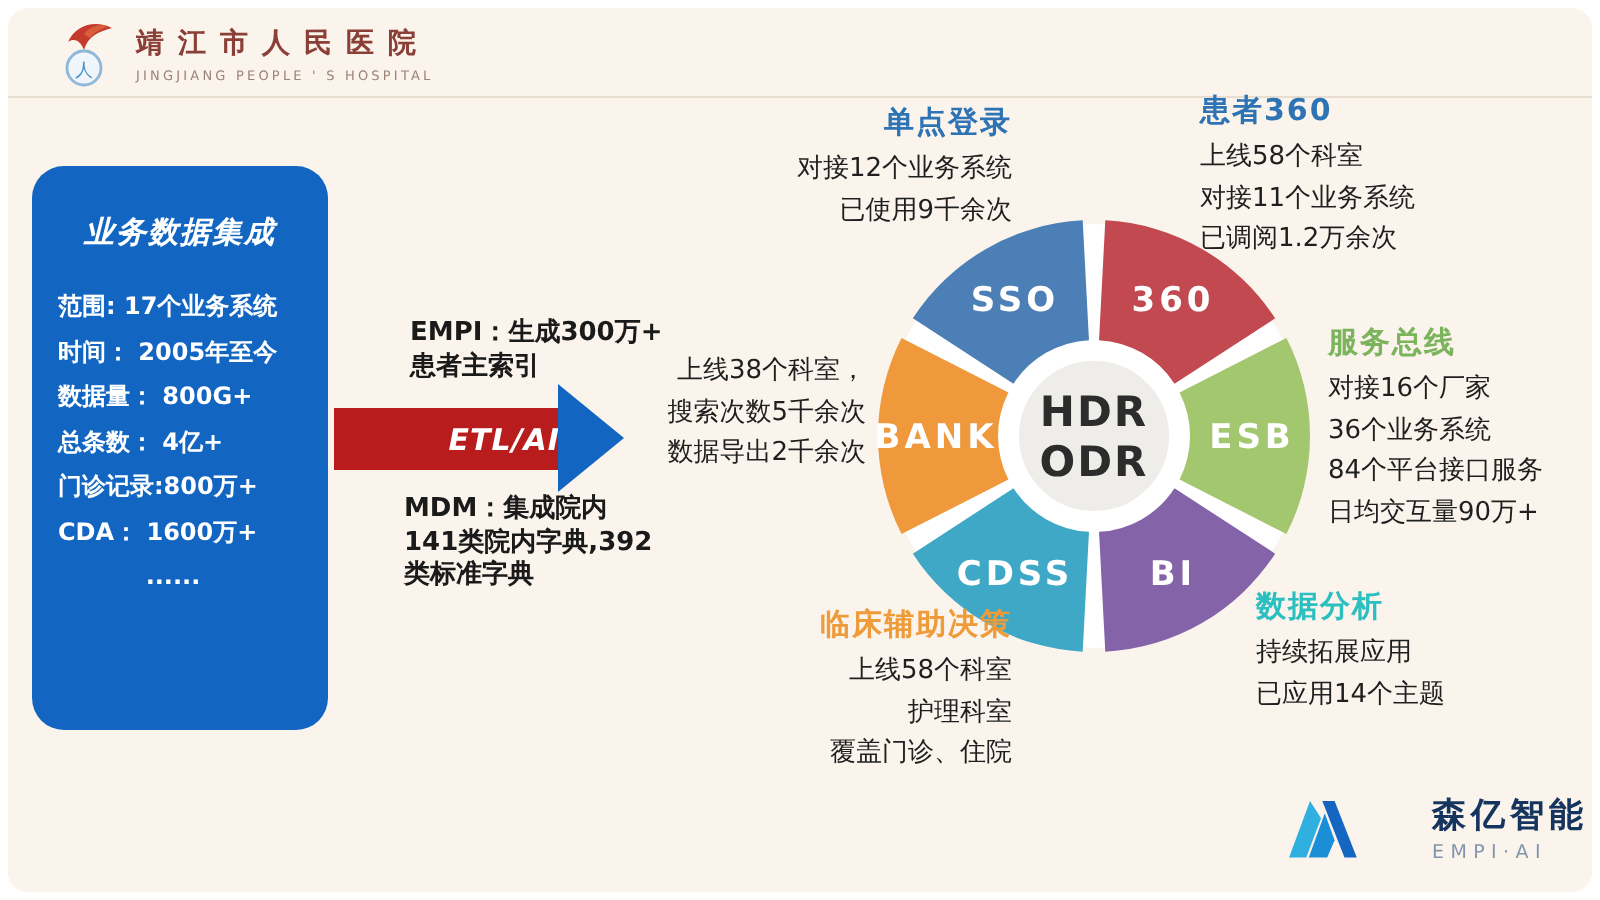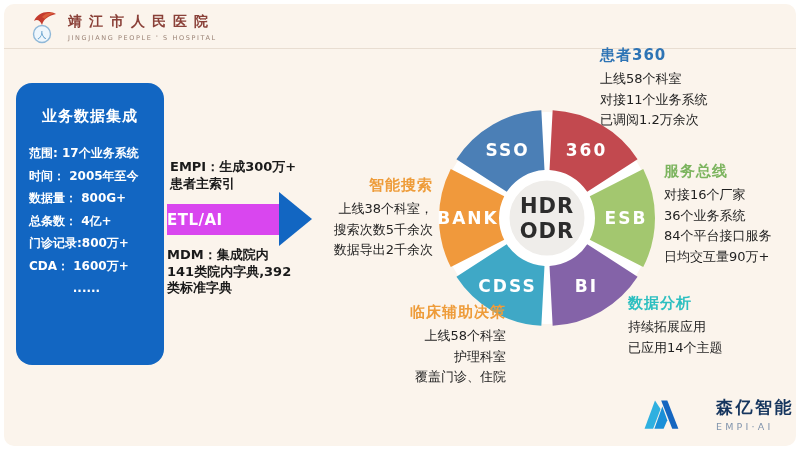--- a/index.html
+++ b/index.html
@@ -11,31 +11,31 @@
   #header-logo { position:absolute; left:28px; top:9px; display:flex; align-items:flex-start; }
   #logo-mark { position:relative; width:34px; height:36px; }
   #logo-mark svg { position:absolute; left:0; top:0; }
   #hospital-names { margin-left:6px; padding-top:4px; }
   .hosp-cn { font-size:14px; font-weight:bold; color:#8a4038; letter-spacing:7px; white-space:nowrap; }
   .hosp-en { font-size:6.5px; color:#9b8376; letter-spacing:1.6px; margin-top:3px; white-space:nowrap; }
   #header-divider { position:absolute; left:4px; right:4px; top:48px; height:1px; background:#e8ddd1; }
 
   
   #source-panel { position:absolute; left:16px; top:83px; width:148px; height:282px; background:#1266c2; border-radius:16px; color:#fff; }
-  #source-panel .panel-title { text-align:center; margin-top:24px; font-size:15px; font-weight:bold; letter-spacing:1px; }
+  #source-panel .panel-title { text-align:center; margin-top:24px; font-size:15px; font-weight:bold; letter-spacing:1px;font-style:italic; }
   #source-panel .panel-lines { margin-top:16px; padding-left:13px; padding-right:6px; }
   #source-panel .panel-line { font-size:12px; font-weight:bold; line-height:22.5px; white-space:nowrap; }
   #source-panel .panel-line.dots { text-align:center; padding-right:14px; }
 
   
-  .pipe-text { position:absolute; color:#1a1a1a; font-size:13px; font-weight:600; line-height:16.5px; }
+  .pipe-text { position:absolute; color:#1a1a1a; font-size:13px; font-weight:600; line-height:16.5px;margin-left:35px; }
   .pipe-text b { font-weight:800; }
   #empi-block { left:170px; top:159px; width:150px; }
   #mdm-block  { left:167px; top:247px; width:152px; }
-  #etl-arrow-body { position:absolute; left:167px; top:204px; width:113px; height:31px; background:#d946ef; display:flex; align-items:center; justify-content:flex-start; }
+  #etl-arrow-body { position:absolute; left:167px; top:204px; width:113px; height:31px; background:#b91c1c; display:flex; align-items:center; justify-content:flex-end;font-style:italic; }
   #etl-arrow-head { position:absolute; left:279px; top:192px; width:0; height:0; border-top:27px solid transparent; border-bottom:27px solid transparent; border-left:33px solid #1266c2; }
   #etl-arrow-body .arrow-label { color:#fff; font-size:15px; font-weight:bold; letter-spacing:0.5px; }
 
   
   #donut-wrap { position:absolute; left:427px; top:98px; width:240px; height:240px; }
   #donut-wrap svg { width:240px; height:240px; }
   .seg-label { font-family:"DejaVu Sans","Liberation Sans",sans-serif; font-size:17px; font-weight:bold; fill:#ffffff; letter-spacing:2px; }
   .center-label { font-family:"DejaVu Sans","Liberation Sans",sans-serif; font-size:21px; font-weight:bold; fill:#2c2c2c; letter-spacing:1px; }
 
   
@@ -119,20 +119,25 @@
       <text class="seg-label" x="159.5" y="194.4" text-anchor="middle">BI</text>
       <text class="seg-label" x="80.5" y="194.4" text-anchor="middle">CDSS</text>
       <text class="seg-label" x="41" y="126" text-anchor="middle">BANK</text>
       <text class="seg-label" x="80.5" y="57.6" text-anchor="middle">SSO</text>
       <circle cx="120" cy="120" r="39" fill="#efedea" stroke="#ffffff" stroke-width="3"></circle>
       <text class="center-label" x="120" y="115" text-anchor="middle">HDR</text>
       <text class="center-label" x="120" y="140" text-anchor="middle">ODR</text>
     </svg>
   </div>
 
+  <div class="callout align-right" id="callout-sso">
+    <div class="co-title" style="color: rgb(46, 116, 181);">单点登录</div>
+    <div class="co-line">对接12个业务系统</div>
+    <div class="co-line">已使用9千余次</div>
+  </div>
 
   <div class="callout" id="callout-p360">
     <div class="co-title" style="color: rgb(46, 116, 181);">患者360</div>
     <div class="co-line">上线58个科室</div>
     <div class="co-line">对接11个业务系统</div>
     <div class="co-line">已调阅1.2万余次</div>
   </div>
 
   <div class="callout" id="callout-esb">
     <div class="co-title" style="color: rgb(124, 180, 94);">服务总线</div>
@@ -149,21 +154,20 @@
   </div>
 
   <div class="callout align-right" id="callout-cdss">
     <div class="co-title" style="color: rgb(238, 156, 58);">临床辅助决策</div>
     <div class="co-line">上线58个科室</div>
     <div class="co-line">护理科室</div>
     <div class="co-line">覆盖门诊、住院</div>
   </div>
 
   <div class="callout align-right" id="callout-search">
-    <div class="co-title" style="color: rgb(238, 156, 58);">智能搜索</div>
     <div class="co-line">上线38个科室，</div>
     <div class="co-line">搜索次数5千余次</div>
     <div class="co-line">数据导出2千余次</div>
   </div>
 
   <div id="footer-logo">
     <svg id="footer-mark" viewBox="0 0 32 26">
       <path d="M1 25 L9.5 2 L14 9 L8 25 Z" fill="#2fb0e0"></path>
       <path d="M9 25 L15.5 7 L19.5 18 L16.5 25 Z" fill="#1a8fd8"></path>
       <path d="M14.5 2 L19.5 2 L28.5 25 L23.5 25 Z" fill="#1566c0"></path>

